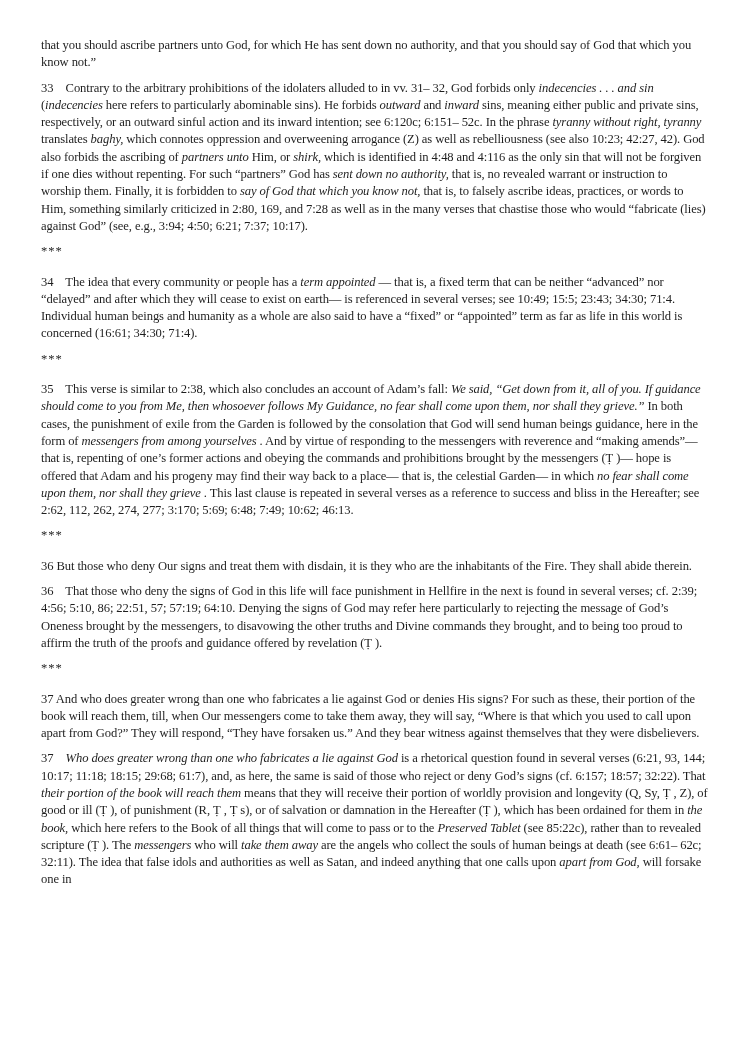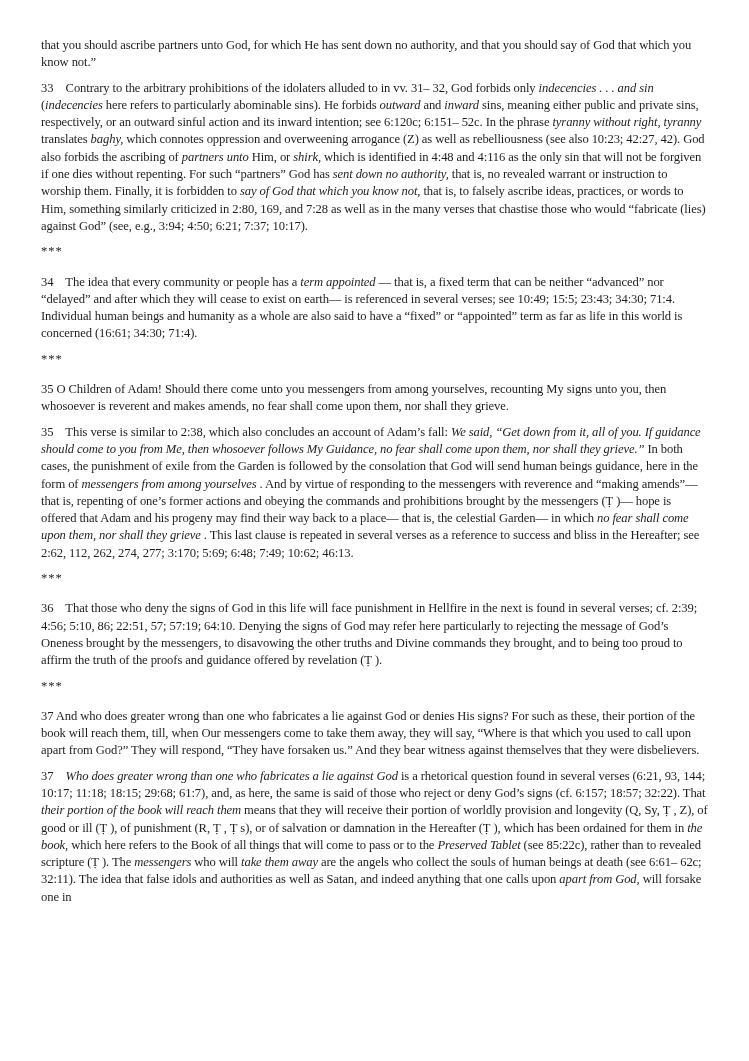--- a/index.html
+++ b/index.html
@@ -37,21 +37,21 @@
 </head>
 <body>
 
 <div class="page">
   <div class="text-column" id="text-column" style="color: rgb(30, 30, 30);">
       <p class="verse"><span>that you should ascribe partners unto God, for which He has sent down no authority, and that you should say of God that which you know not.”</span></p>
       <p class="commentary"><span>33&nbsp;&nbsp;&nbsp; Contrary to the arbitrary prohibitions of the idolaters alluded to in vv. 31– 32, God forbids only </span><em>indecencies . . . and sin</em><span> (</span><em>indecencies</em><span> here refers to particularly abominable sins). He forbids </span><em>outward</em><span> and </span><em>inward</em><span> sins, meaning either public and private sins, respectively, or an outward sinful action and its inward intention; see 6:120c; 6:151– 52c. In the phrase </span><em>tyranny without right, tyranny</em><span> translates </span><em>baghy,</em><span> which connotes oppression and overweening arrogance (Z) as well as rebelliousness (see also 10:23; 42:27, 42). God also forbids the ascribing of </span><em>partners unto</em><span> Him, or </span><em>shirk,</em><span> which is identified in 4:48 and 4:116 as the only sin that will not be forgiven if one dies without repenting. For such “partners” God has </span><em>sent down no authority,</em><span> that is, no revealed warrant or instruction to worship them. Finally, it is forbidden to </span><em>say of God that which you know not,</em><span> that is, to falsely ascribe ideas, practices, or words to Him, something similarly criticized in 2:80, 169, and 7:28 as well as in the many verses that chastise those who would “fabricate (lies) against God” (see, e.g., 3:94; 4:50; 6:21; 7:37; 10:17).</span></p>
       <p class="separator">***</p>
       <p class="commentary"><span>34&nbsp;&nbsp;&nbsp; The idea that every community or people has a </span><em>term appointed</em><span> — that is, a fixed term that can be neither “advanced” nor “delayed” and after which they will cease to exist on earth— is referenced in several verses; see 10:49; 15:5; 23:43; 34:30; 71:4. Individual human beings and humanity as a whole are also said to have a “fixed” or “appointed” term as far as life in this world is concerned (16:61; 34:30; 71:4).</span></p>
       <p class="separator">***</p>
-      <p class="verse"><span>35 O Children of Adam! Should there come unto you messengers from among yourselves, recounting My signs unto you, then whosoever is reverent and makes amends, no fear shall come upon them, nor shall they grieve.</span></p>
       <p class="commentary"><span>35&nbsp;&nbsp;&nbsp; This verse is similar to 2:38, which also concludes an account of Adam’s fall: </span><em>We said, “Get down from it, all of you. If guidance should come to you from Me, then whosoever follows My Guidance, no fear shall come upon them, nor shall they grieve.”</em><span> In both cases, the punishment of exile from the Garden is followed by the consolation that God will send human beings guidance, here in the form of </span><em>messengers from among yourselves</em><span> . And by virtue of responding to the messengers with reverence and “making amends”— that is, repenting of one’s former actions and obeying the commands and prohibitions brought by the messengers (Ṭ )— hope is offered that Adam and his progeny may find their way back to a place— that is, the celestial Garden— in which </span><em>no fear shall come upon them, nor shall they grieve</em><span> . This last clause is repeated in several verses as a reference to success and bliss in the Hereafter; see 2:62, 112, 262, 274, 277; 3:170; 5:69; 6:48; 7:49; 10:62; 46:13.</span></p>
       <p class="separator">***</p>
+      <p class="verse"><span>36 But those who deny Our signs and treat them with disdain, it is they who are the inhabitants of the Fire. They shall abide therein.</span></p>
       <p class="commentary"><span>36&nbsp;&nbsp;&nbsp; That those who deny the signs of God in this life will face punishment in Hellfire in the next is found in several verses; cf. 2:39; 4:56; 5:10, 86; 22:51, 57; 57:19; 64:10. Denying the signs of God may refer here particularly to rejecting the message of God’s Oneness brought by the messengers, to disavowing the other truths and Divine commands they brought, and to being too proud to affirm the truth of the proofs and guidance offered by revelation (Ṭ ).</span></p>
       <p class="separator">***</p>
       <p class="verse"><span>37 And who does greater wrong than one who fabricates a lie against God or denies His signs? For such as these, their portion of the book will reach them, till, when Our messengers come to take them away, they will say, “Where is that which you used to call upon apart from God?” They will respond, “They have forsaken us.” And they bear witness against themselves that they were disbelievers.</span></p>
       <p class="commentary"><span>37&nbsp;&nbsp;&nbsp; </span><em>Who does greater wrong than one who fabricates a lie against God</em><span> is a rhetorical question found in several verses (6:21, 93, 144; 10:17; 11:18; 18:15; 29:68; 61:7), and, as here, the same is said of those who reject or deny God’s signs (cf. 6:157; 18:57; 32:22). That </span><em>their portion of the book will reach them</em><span> means that they will receive their portion of worldly provision and longevity (Q, Sy, Ṭ , Z), of good or ill (Ṭ ), of punishment (R, Ṭ , Ṭ s), or of salvation or damnation in the Hereafter (Ṭ ), which has been ordained for them in </span><em>the book,</em><span> which here refers to the Book of all things that will come to pass or to the </span><em>Preserved Tablet</em><span> (see 85:22c), rather than to revealed scripture (Ṭ ). The </span><em>messengers</em><span> who will </span><em>take them away</em><span> are the angels who collect the souls of human beings at death (see 6:61– 62c; 32:11). The idea that false idols and authorities as well as Satan, and indeed anything that one calls upon </span><em>apart from God,</em><span> will forsake one in</span></p>
     </div>
 </div>
 
 </body></html>

